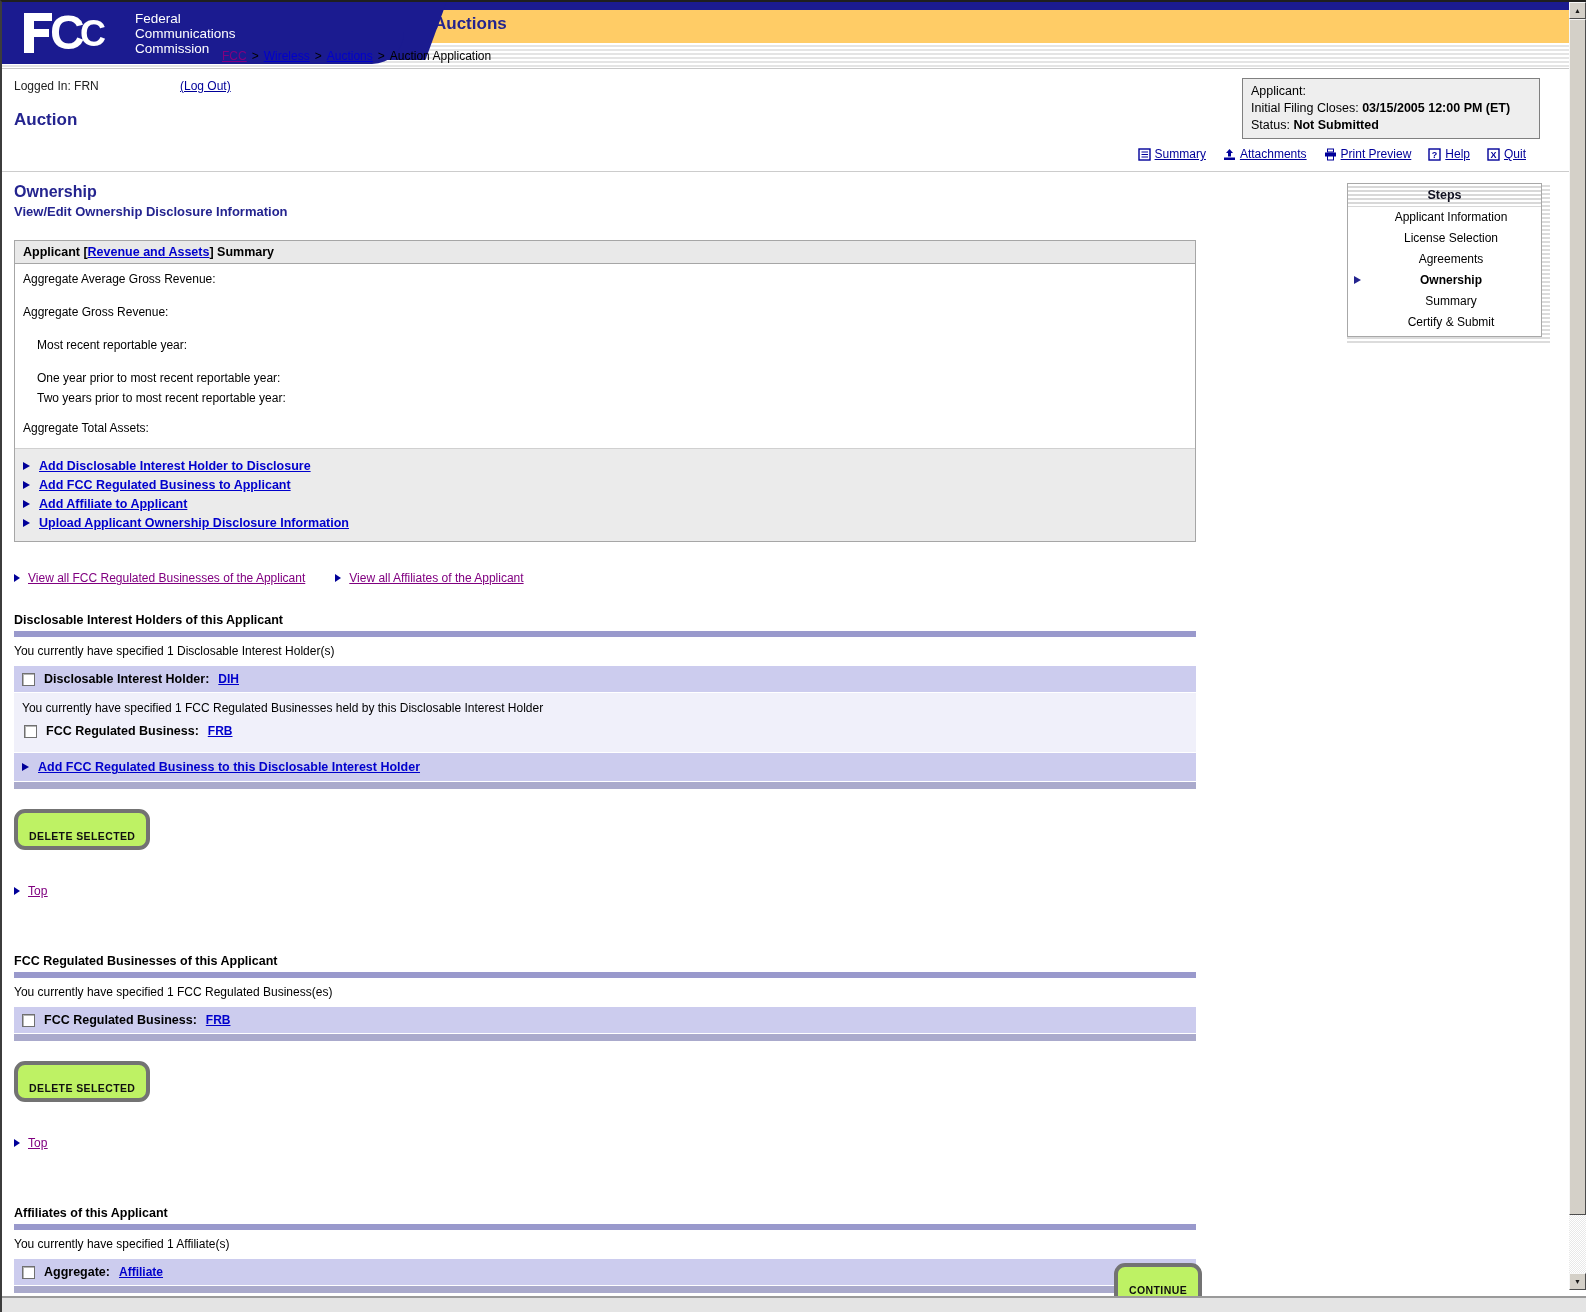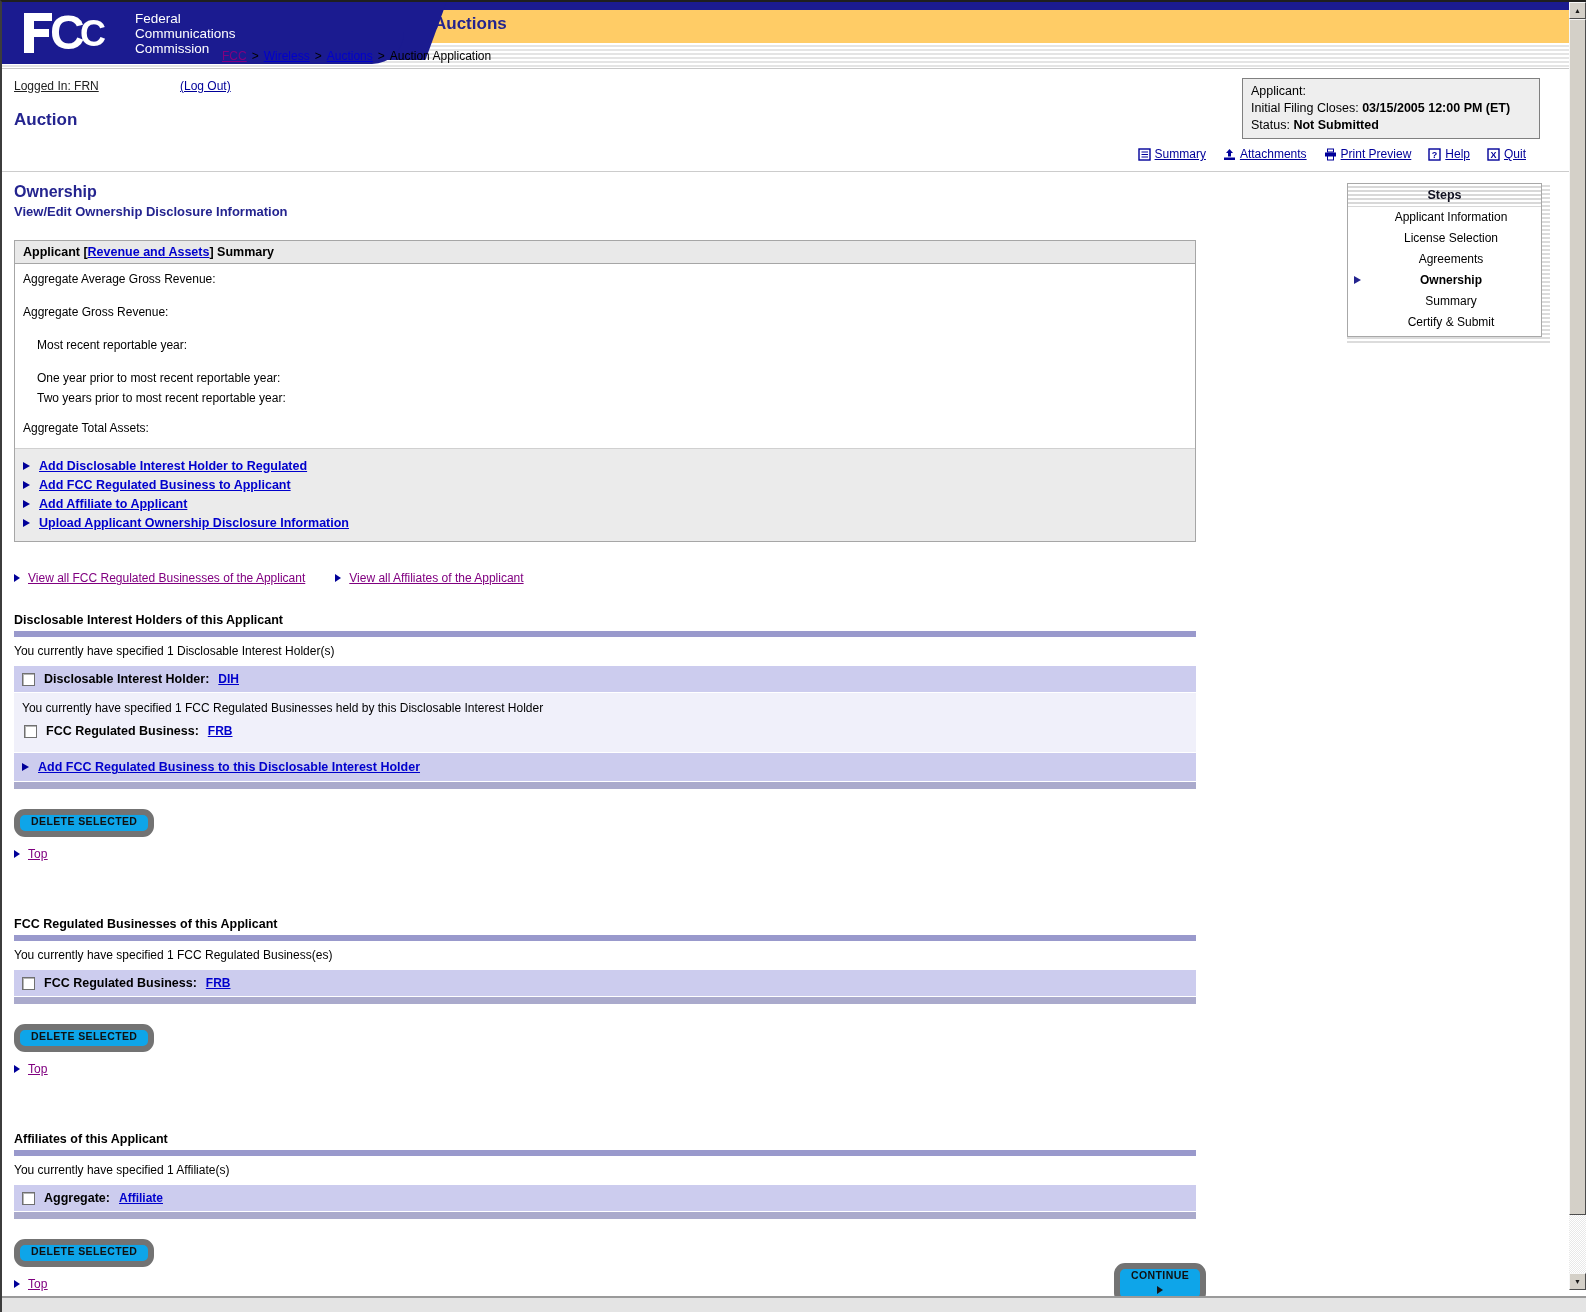--- a/index.html
+++ b/index.html
@@ -23,21 +23,21 @@
                  border-bottom:1px solid #c8c8c8; }
   .banner-title{ position:absolute; top:12px; left:432px; font-size:17px; font-weight:bold; color:#24248f; }
   .logo-slant  { position:absolute; top:0; left:392px; width:42px; height:58px; background:#1b1b90; transform:skewX(-20deg); }
   .logo-block  { position:absolute; top:0; left:0; width:402px; height:62px; background:#1b1b90;
                  border-radius:0 0 32px 0; display:flex; align-items:center; }
   .logo-text   { color:#fff; font-size:13.5px; line-height:15px; margin-left:9px; }
   .breadcrumb  { position:absolute; top:47px; left:220px; font-size:12px; }
   .breadcrumb .sep { margin:0 5px; }
 
   .session { position:absolute; top:77px; left:12px; display:flex; font-size:12px; color:#222; }
-  .session .who { width:166px;text-decoration:underline; }
+  .session .who { width:166px; }
 
   .applicant-box { position:absolute; top:76px; left:1240px; width:298px; background:#eeeeee;
                    border:1px solid #808080; padding:4px 8px 4px; font-size:12.5px; line-height:17px; }
   .applicant-box b { color:#000; }
 
   .page-title { position:absolute; top:108px; left:12px; color:#24248f; font-size:17px; font-weight:bold; }
 
   .toolbar { position:absolute; top:145px; right:60px; display:flex; gap:17px; align-items:center; font-size:12px; }
   .tool { display:flex; align-items:center; gap:4px; }
   .hr-line { position:absolute; top:169px; left:0; width:100%; border-top:1px solid #cccccc; }
@@ -90,25 +90,25 @@
   .dih-inner { background:#f0f0fa; border-top:1px solid #fff; padding:8px 8px 10px; }
   .inner-count { font-size:12px; margin-bottom:9px; }
   .inner-row { display:flex; align-items:center; gap:9px; padding-left:2px; margin-bottom:4px; }
   .inner-row .lbl { font-weight:bold; font-size:12.5px; }
   .row-add   { background:#ccccee; border-top:1px solid #fff; padding:7px 8px; display:flex; align-items:center; font-size:12.5px; }
   .bar-bottom{ height:8px; background:#aaaacc; border-top:1px solid #fff; }
 
   .cbx { appearance:none; -webkit-appearance:none; width:13px; height:13px; margin:0; background:#fff;
          border:1px solid #707070; box-shadow:inset 1px 1px 0 #b5b5b5; flex:none; cursor:pointer; }
 
-  .pill-btn { display:inline-flex; align-items:center; gap:5px; background:#0ea5e9; border:6px solid #737373;
-              border-radius:11px; padding:0 11px 4px; font-family:"Liberation Sans",sans-serif;
+  .pill-btn { display:inline-flex; align-items:center; gap:5px; background:#bef264; border:4px solid #737373;
+              border-radius:11px; padding:17px 11px 4px; font-family:"Liberation Sans",sans-serif;
               font-weight:bold; font-size:10.5px; letter-spacing:.4px; color:#101010; cursor:pointer; }
   .delete-btn { margin-top:20px; }
-  .top-row { margin-top:10px; display:flex; align-items:center; font-size:12px;text-decoration:underline; }
+  .top-row { margin-top:34px; display:flex; align-items:center; font-size:12px;text-decoration:underline; }
 
   .continue-btn { position:absolute; top:1261px; left:1112px;flex-direction:column; }
   .btn-tri { width:0; height:0; border-left:6px solid #151515; border-top:4px solid transparent;
              border-bottom:4px solid transparent; }
 
   .bottom-strip { position:absolute; top:1294px; left:0; width:100%; height:18px;
                   background:#e4e4e4; border-top:2px solid #9a9a9a; }
 
   
   .scrollbar { position:absolute; top:0; right:0; width:17px; height:1288px; z-index:60;
@@ -241,21 +241,21 @@
         <div class="srow mb17">Aggregate Average Gross Revenue:</div>
         <div class="srow mb7">Aggregate Gross Revenue:</div>
         <div class="srow mb7 indent">Most recent reportable year:</div>
         <div class="srow mb7 indent">One year prior to most recent reportable year:</div>
         <div class="srow mb17 indent">Two years prior to most recent reportable year:</div>
         <div class="srow mb14">Aggregate Total Assets:</div>
       </div>
       <div class="sum-links">
         <div class="alink-row">
             <span class="tri"></span>
-            <a class="lnk-blue">Add Disclosable Interest Holder to Regulated</a>
+            <a class="lnk-blue">Add Disclosable Interest Holder to Disclosure</a>
           </div>
         <div class="alink-row">
             <span class="tri"></span>
             <a class="lnk-blue">Add FCC Regulated Business to Applicant</a>
           </div>
         <div class="alink-row">
             <span class="tri"></span>
             <a class="lnk-blue">Add Affiliate to Applicant</a>
           </div>
         <div class="alink-row">

